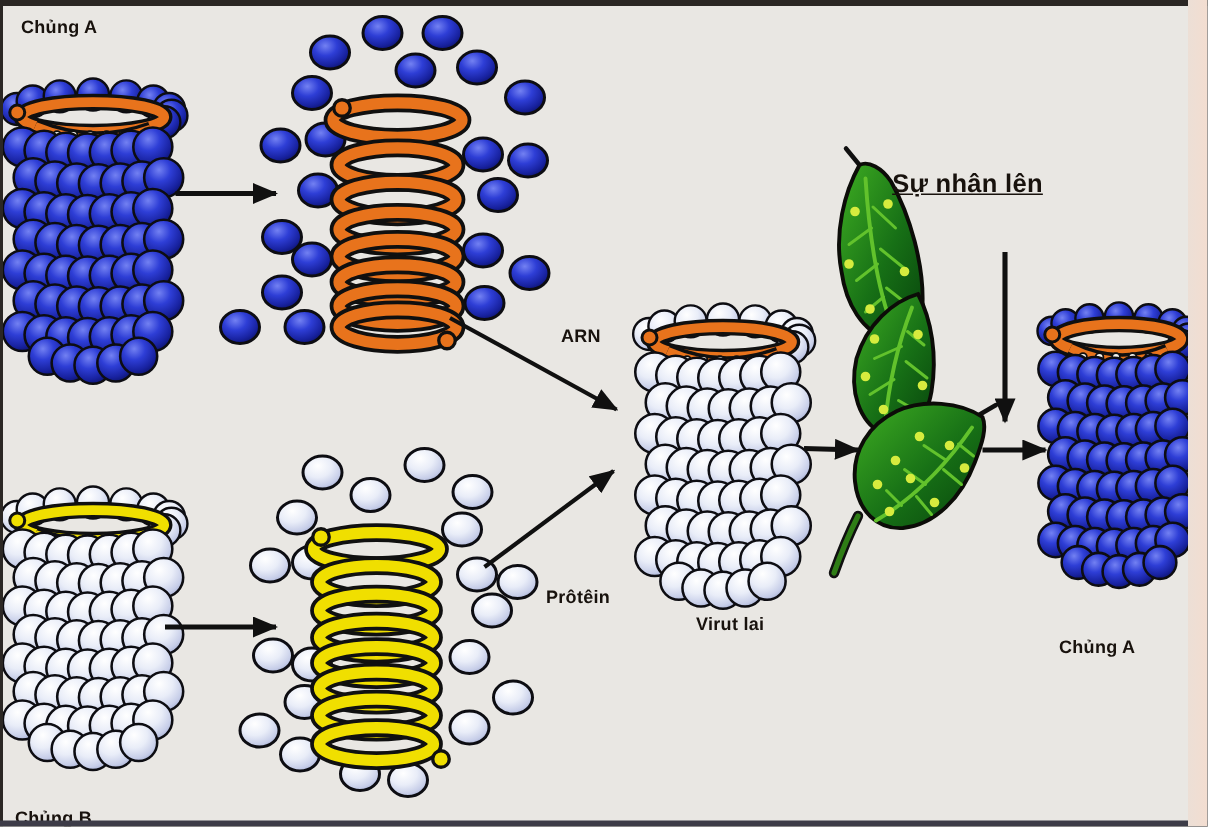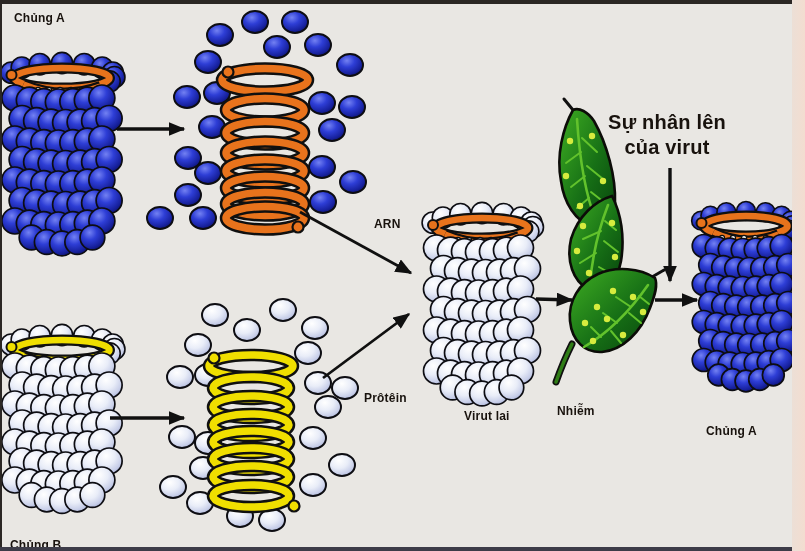--- a/index.html
+++ b/index.html
@@ -7,21 +7,21 @@
          background:#e9e7e3;font-family:"Liberation Sans",sans-serif;}
   svg#fig{position:absolute;left:0;top:0;}
   .lbl{position:absolute;font-weight:bold;font-size:12px;color:#18120d;
        letter-spacing:.2px;white-space:nowrap;line-height:24px;}
   #lbl-strain-a{left:14px;top:6px;}
   #lbl-strain-b{left:10px;top:520px;margin-top:13px;}
   #lbl-arn{left:374px;top:212px;}
   #lbl-protein{left:364px;top:386px;}
   #lbl-virut-lai{left:464px;top:404px;}
   #lbl-nhiem{left:557px;top:399px;line-height:25px;}
-  #lbl-mult{left:606px;top:110px;width:122px;text-align:center;font-size:20px;line-height:25px;}
+  #lbl-mult{left:584px;top:110px;width:122px;text-align:center;font-size:17px;line-height:25px;text-decoration:underline;}
   #lbl-strain-a2{left:706px;top:419px;}
   .edge{position:absolute;background:#2b2724;}
   .edge.top{left:0;top:0;width:805px;height:4px;}
   .edge.left{left:0;top:0;width:2px;height:551px;}
   .edge.bottom{left:0;bottom:0;width:805px;height:4px;background:#3d3c48;}
   .strip{position:absolute;right:0;top:0;width:13px;height:551px;
          background:linear-gradient(90deg,#ecdfd6,#f3ddd0);}
 </style>
 </head>
 <body>
@@ -494,25 +494,23 @@
         <line x1="300" y1="212" x2="411" y2="273" stroke="#101010" stroke-width="2.8" marker-end="url(#ah)"></line>
         <line x1="323" y1="378" x2="409" y2="314" stroke="#101010" stroke-width="2.8" marker-end="url(#ah)"></line>
       </g>
     </svg>
 
   <div class="lbl" id="lbl-strain-a">Chủng A</div>
   <div class="lbl" id="lbl-arn">ARN</div>
   <div class="lbl" id="lbl-protein">Prôtêin</div>
   <div class="lbl" id="lbl-virut-lai">Virut lai</div>
   <div class="lbl" id="lbl-nhiem">
-    <div>Nhiễm</div>
   </div>
   <div class="lbl" id="lbl-mult">
     <div>Sự nhân lên</div>
-    <div>của virut</div>
   </div>
   <div class="lbl" id="lbl-strain-a2">Chủng A</div>
   <div class="lbl" id="lbl-strain-b">Chủng B</div>
 
   <div class="edge top"></div>
   <div class="edge left"></div>
   <div class="edge bottom"></div>
   <div class="strip"></div>
 </div>
 

